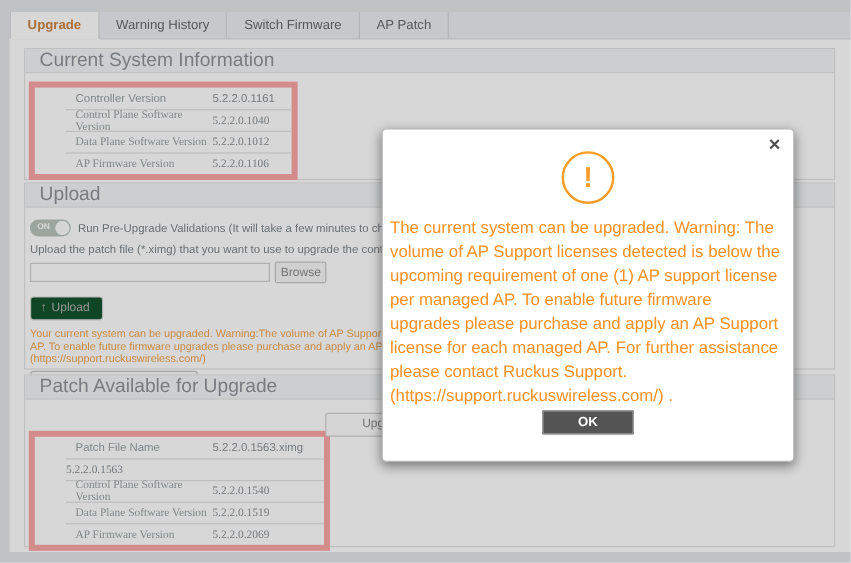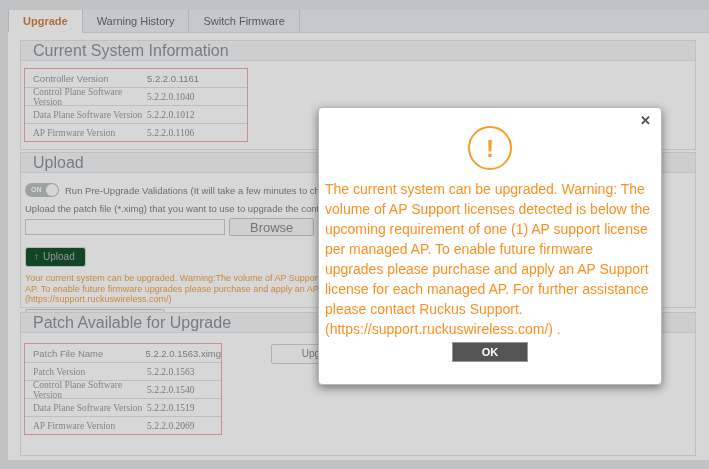--- a/index.html
+++ b/index.html
@@ -10,37 +10,37 @@
   .tabbar { position:absolute; left:8px; top:10px; right:0; height:23px; background:#edeef1; border-bottom:1px solid #dcdee1; display:flex; }
   .tab { height:23px; padding:0 14px; line-height:23px; font-size:11px; color:#66696c; border-right:1px solid #d4d6d9; cursor:pointer; }
   .tab:first-child { border-left:1px solid #d4d6d9; }
   .tab.active { background:#fff; color:#cd8440; font-weight:bold; border-bottom:1px solid #fff; }
 
   
   .content { position:absolute; left:8px; top:33px; right:0; height:427px; background:#ffffff; }
   .panel { position:absolute; left:12px; width:676px; border:1px solid #e4e4e4; background:#fff; }
   .panel-hd { height:20px; line-height:20px; background:#f4f5f6; border-bottom:1px solid #e7e7e7; padding-left:12px; font-size:16px; color:#8f9499; }
 
-  .tbl { border:1px solid #fca5a5; margin-left:3px; }
+  .tbl { border:5px solid #fca5a5; margin-left:3px;padding-left:26px; }
   .trow { display:flex; height:18px; align-items:center; font-size:9.5px; }
   .trow + .trow { border-top:1px solid #e2e2e2;font-family:Liberation Serif, serif; }
   .trow .lbl { width:122px; padding-left:8px; color:#9aa0a3; }
   .trow .val { color:#8d9296; }
 
   
   .body-pad { padding:0 0 0 4px; }
   .toggle-row { display:flex; align-items:center; margin:10px 0 0 0; }
   .toggle { position:relative; width:34px; height:14px; border-radius:7px; background:#b9c3bd; margin-right:6px; cursor:pointer; flex:none; }
   .toggle .on { position:absolute; left:6px; top:3px; font-size:7px; font-weight:bold; color:#fff; }
   .toggle .knob { position:absolute; right:1px; top:1px; width:12px; height:12px; border-radius:50%; background:#fdfdfd; }
   .small-text { font-size:9.5px; color:#7e8488; white-space:nowrap; }
   .instruction { margin-top:6px; }
   .input-row { display:flex; margin-top:4px; align-items:center; }
   .file-input { width:200px; height:16px; border:1px solid #cfcfcf; background:#fff; font-size:9px; padding:0 3px; }
-  .browse-btn { height:18px; margin-left:4px; padding:0 20px; font-size:13px; color:#8a8a8a; background:#f7f7f7; border:1px solid #c8c8c8; border-radius:2px; cursor:pointer;text-align:right; }
+  .browse-btn { height:18px; margin-left:4px; padding:0 4px; font-size:10px; color:#8a8a8a; background:#f7f7f7; border:1px solid #c8c8c8; border-radius:2px; cursor:pointer;text-align:right; }
   .upload-btn { display:inline-block; margin-top:11px; border:1px solid #d8d8d8; border-radius:3px; padding:3px 10px 4px 8px; font-size:10px; color:#b3b3b3; background:#14532d; cursor:pointer; }
   .upload-btn .up-ic { font-size:10px; margin-right:4px; }
   .warn-text { margin-top:6px; font-size:9px; line-height:10.5px; color:#f0a44e; white-space:nowrap; overflow:hidden; }
   .verify-btn { display:inline-block; margin-top:4px; border:1px solid #c6c6c6; border-radius:3px; padding:4px 10px; font-size:10px; font-weight:bold; color:#8a8a8a; background:#fbfbfb; cursor:pointer; }
 
   .upgrade-btn { position:absolute; left:250px; top:31px; width:100px; height:20px; line-height:18px; text-align:center; border:1px solid #d2d2d2; border-radius:2px; background:#fdfdfd; font-size:10px; color:#8a8a8a; cursor:pointer; }
 
   
   .overlay { position:absolute; inset:0; background:rgba(0,0,0,0.155); z-index:5; }
   .modal { position:absolute; left:318px; top:107px; width:344px; height:278px; background:#fff; border:1px solid #b8b8b8; border-radius:4px; box-shadow:0 3px 10px rgba(0,0,0,0.45); z-index:10; }
@@ -51,20 +51,21 @@
 </style>
 </head>
 <body>
 
 <div class="screen">
 
   <div class="tabbar">
     <div class="tab active">Upgrade</div>
     <div class="tab">Warning History</div>
     <div class="tab">Switch Firmware</div>
+    <div class="tab">AP Patch</div>
   </div>
 
   <div class="content">
 
     <div class="panel" style="top:7px; height:110px;">
       <div class="panel-hd">Current System Information</div>
       <div class="tbl" style="width:224px; margin-top:7px;">
         <div class="trow">
           <span class="lbl">Controller Version</span>
           <span class="val">5.2.2.0.1161</span>
@@ -106,27 +107,26 @@
           <div>Your current system can be upgraded. Warning:The volume of AP Support licenses detected</div>
           <div>AP. To enable future firmware upgrades please purchase and apply an AP Support license for e</div>
           <div>(https://support.ruckuswireless.com/)</div>
         </div>
         <div class="verify-btn">Verify Upgrade Eligibility</div>
       </div>
     </div>
 
     <div class="panel" style="top:279px; height:144px;">
       <div class="panel-hd">Patch Available for Upgrade</div>
-      <div class="tbl" style="width:198px; margin-top:10px;">
+      <div class="tbl" style="width:251px; margin-top:26px;">
         <div class="trow">
           <span class="lbl">Patch File Name</span>
           <span class="val">5.2.2.0.1563.ximg</span>
         </div>
         <div class="trow">
-          <span class="lbl">Patch Version</span>
           <span class="val">5.2.2.0.1563</span>
         </div>
         <div class="trow">
           <span class="lbl">Control Plane Software Version</span>
           <span class="val">5.2.2.0.1540</span>
         </div>
         <div class="trow">
           <span class="lbl">Data Plane Software Version</span>
           <span class="val">5.2.2.0.1519</span>
         </div>

